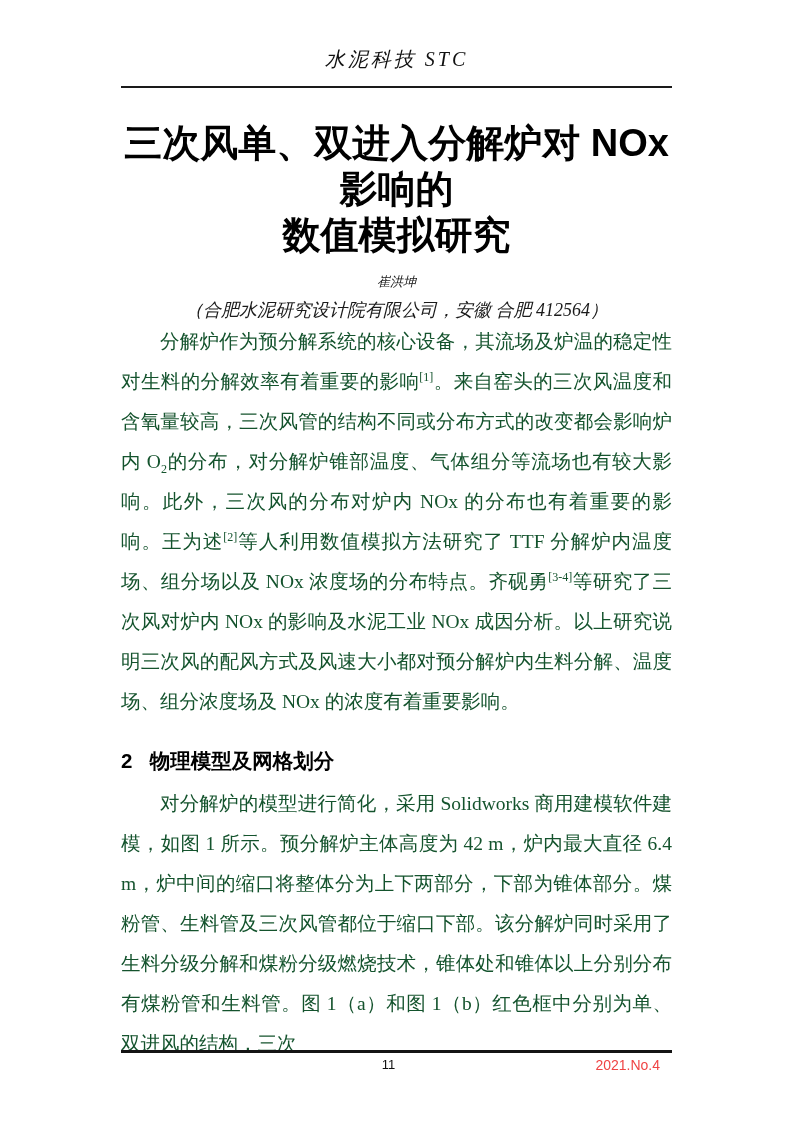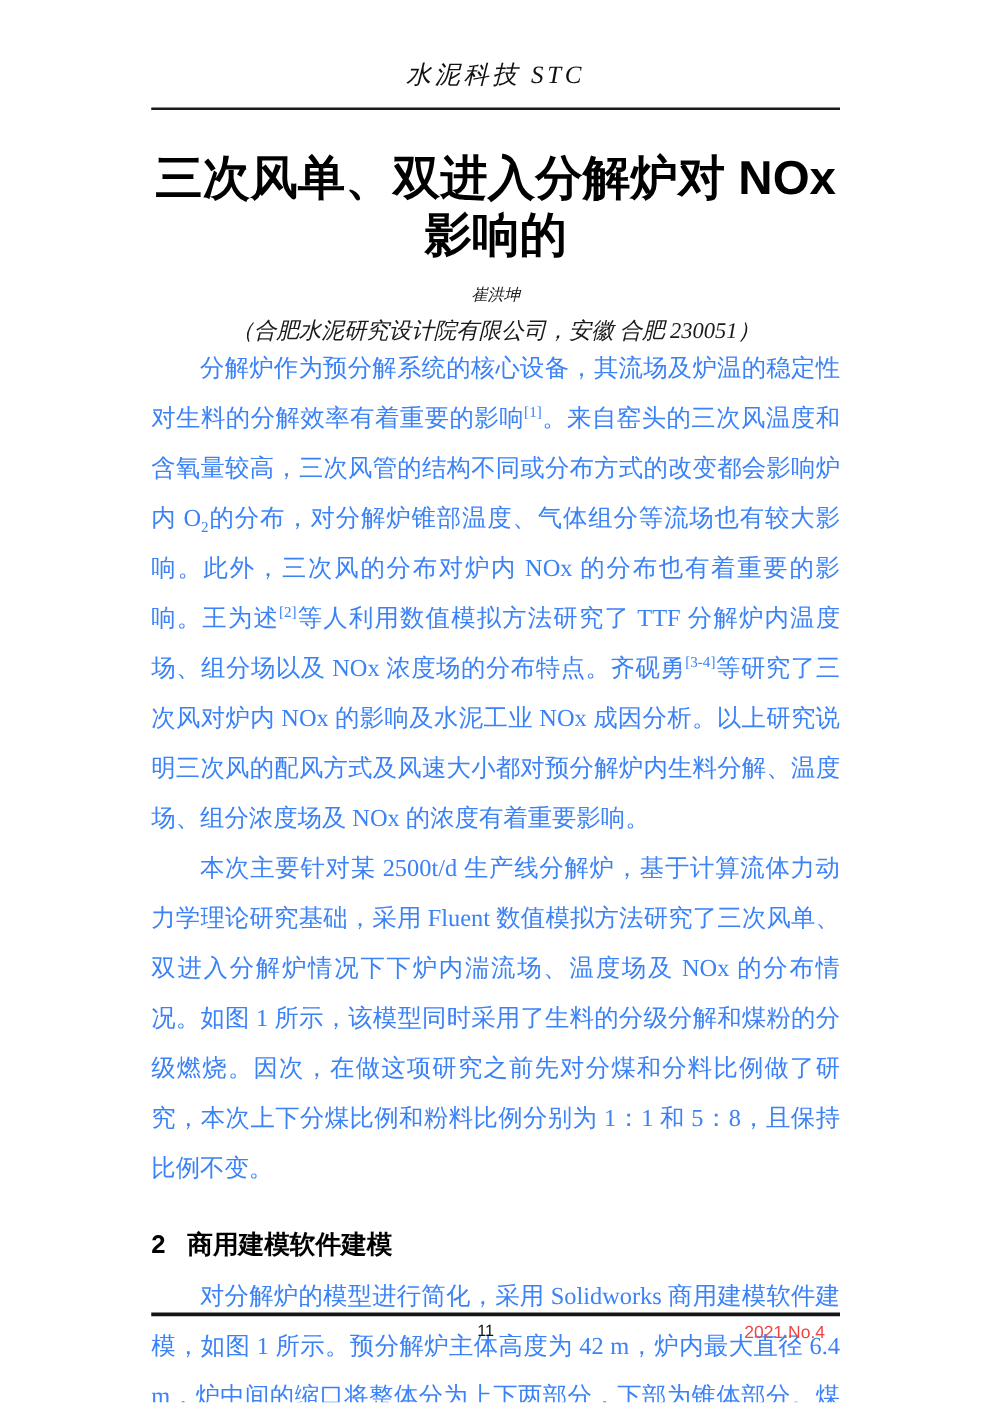--- a/index.html
+++ b/index.html
@@ -61,21 +61,21 @@
     font-weight: bold;
     font-size: 20.5px;
     color: #000;
   }
   .section-heading .sec-num { margin-right: 0.85em; }
   .body-paragraph {
     font-size: 19.5px;
     line-height: 40px;
     text-align: justify;
     text-indent: 2em;
-    color: #3b82f6;
+    color: #14532d;
   }
   .body-paragraph sup {
     font-size: 0.62em;
     vertical-align: super;
     line-height: 0;
   }
   .body-paragraph sub {
     font-size: 0.62em;
     vertical-align: sub;
     line-height: 0;
@@ -112,34 +112,34 @@
 <body>
 
 <div class="page">
 
   <div class="journal-header">
     <span class="journal-title">水泥科技 STC</span>
   </div>
 
   <div class="article-title">
     <div>三次风单、双进入分解炉对 NOx 影响的</div>
+    <div>数值模拟研究</div>
   </div>
 
   <div class="author-line">崔洪坤</div>
 
-  <div class="affiliation-line">（合肥水泥研究设计院有限公司，安徽 合肥 230051）</div>
+  <div class="affiliation-line">（合肥水泥研究设计院有限公司，安徽 合肥 412564）</div>
 
   <div class="section">
     <p class="body-paragraph"><span>分解炉作为预分解系统的核心设备，其流场及炉温的稳定性对生料的分解效率有着重要的影响</span><sup>[1]</sup><span>。来自窑头的三次风温度和含氧量较高，三次风管的结构不同或分布方式的改变都会影响炉内 O</span><sub>2</sub><span>的分布，对分解炉锥部温度、气体组分等流场也有较大影响。此外，三次风的分布对炉内 NOx 的分布也有着重要的影响。王为述</span><sup>[2]</sup><span>等人利用数值模拟方法研究了 TTF 分解炉内温度场、组分场以及 NOx 浓度场的分布特点。齐砚勇</span><sup>[3-4]</sup><span>等研究了三次风对炉内 NOx 的影响及水泥工业 NOx 成因分析。以上研究说明三次风的配风方式及风速大小都对预分解炉内生料分解、温度场、组分浓度场及 NOx 的浓度有着重要影响。</span></p>
-    <p class="body-paragraph"><span>本次主要针对某 2500t/d 生产线分解炉，基于计算流体力动力学理论研究基础，采用 Fluent 数值模拟方法研究了三次风单、双进入分解炉情况下下炉内湍流场、温度场及 NOx 的分布情况。如图 1 所示，该模型同时采用了生料的分级分解和煤粉的分级燃烧。因次，在做这项研究之前先对分煤和分料比例做了研究，本次上下分煤比例和粉料比例分别为 1：1 和 5：8，且保持比例不变。</span></p>
   </div>
 
   <div class="section">
     <div class="section-heading">
-      <span class="sec-num">2</span><span>商用建模软件建模</span>
+      <span class="sec-num">2</span><span>物理模型及网格划分</span>
     </div>
     <p class="body-paragraph"><span>对分解炉的模型进行简化，采用 Solidworks 商用建模软件建模，如图 1 所示。预分解炉主体高度为 42 m，炉内最大直径 6.4 m，炉中间的缩口将整体分为上下两部分，下部为锥体部分。煤粉管、生料管及三次风管都位于缩口下部。该分解炉同时采用了生料分级分解和煤粉分级燃烧技术，锥体处和锥体以上分别分布有煤粉管和生料管。图 1（a）和图 1（b）红色框中分别为单、双进风的结构，三次</span></p>
   </div>
 
   <div class="page-footer">
     <span class="footer-page-number">11</span>
     <span class="footer-issue">2021.No.4</span>
   </div>
 
 </div>

